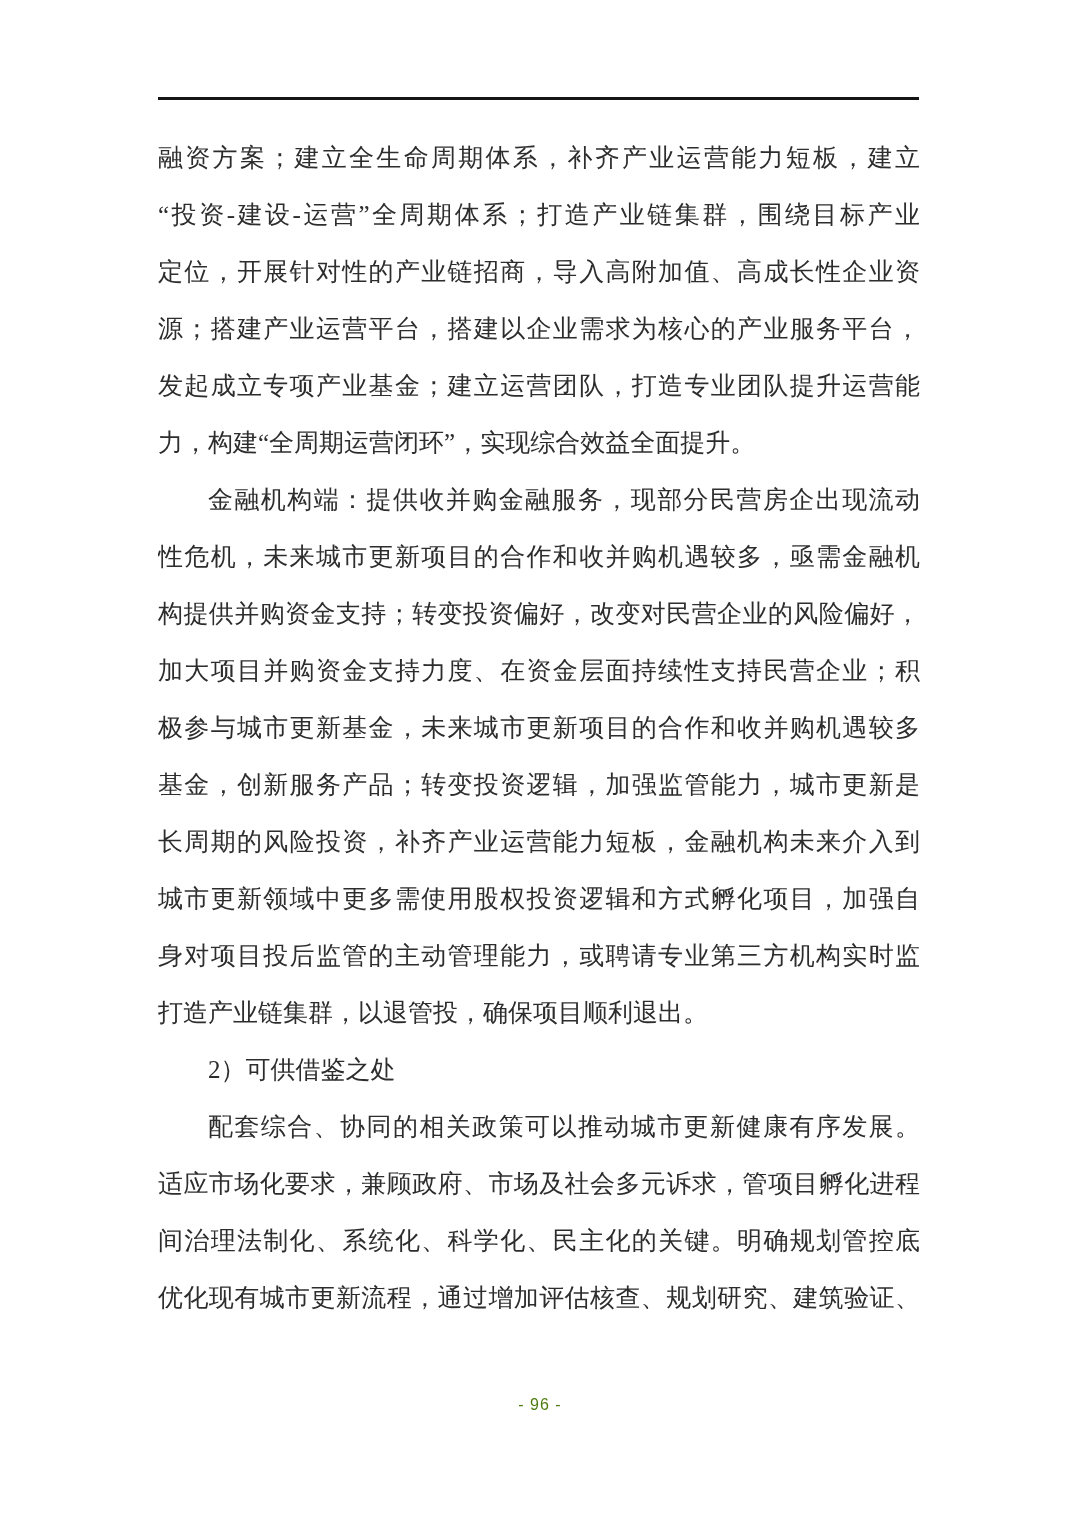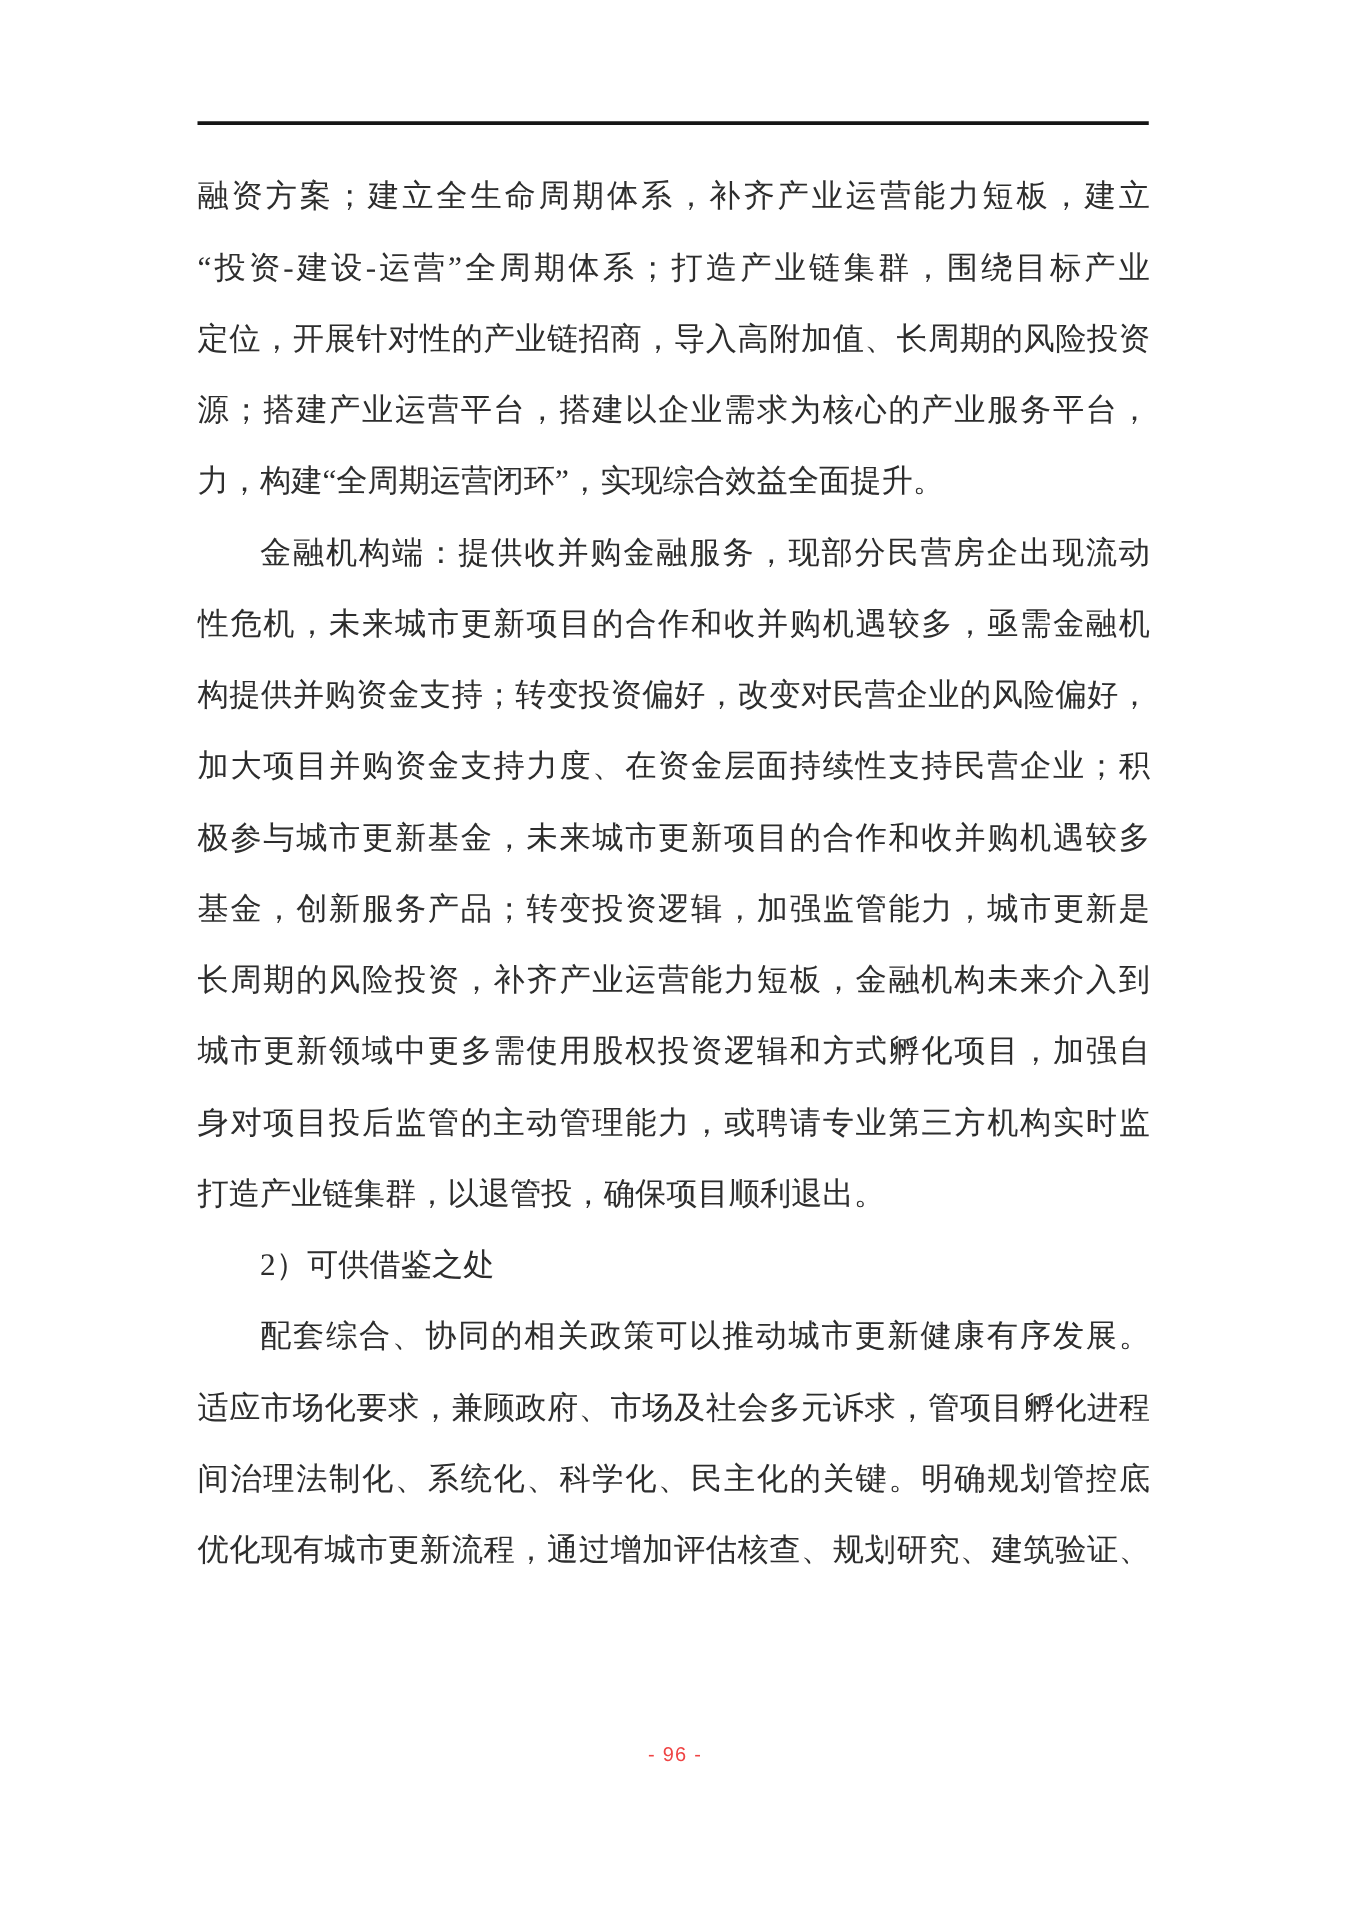--- a/index.html
+++ b/index.html
@@ -50,34 +50,35 @@
     text-indent: 2em;
   }
   .footer {
     position: absolute;
     left: 0;
     top: 1396px;
     width: 100%;
     text-align: center;
     font-size: 16px;
     letter-spacing: 1px;
-    color: #ef4444;
+    color: #4d7c0f;
     font-family: "Liberation Sans", "DejaVu Sans", sans-serif;
   }
 </style>
 </head>
 <body>
 
 <div class="page">
   <div class="header-rule"></div>
   <div class="text-body">
       <div class="line fill">融资方案；建立全生命周期体系，补齐产业运营能力短板，建立</div>
       <div class="line fill">“投资-建设-运营”全周期体系；打造产业链集群，围绕目标产业</div>
-      <div class="line fill">定位，开展针对性的产业链招商，导入高附加值、长周期的风险投资</div>
+      <div class="line fill">定位，开展针对性的产业链招商，导入高附加值、高成长性企业资</div>
       <div class="line fill">源；搭建产业运营平台，搭建以企业需求为核心的产业服务平台，</div>
+      <div class="line fill">发起成立专项产业基金；建立运营团队，打造专业团队提升运营能</div>
       <div class="line">力，构建“全周期运营闭环”，实现综合效益全面提升。</div>
       <div class="line indent fill">金融机构端：提供收并购金融服务，现部分民营房企出现流动</div>
       <div class="line fill">性危机，未来城市更新项目的合作和收并购机遇较多，亟需金融机</div>
       <div class="line fill">构提供并购资金支持；转变投资偏好，改变对民营企业的风险偏好，</div>
       <div class="line fill">加大项目并购资金支持力度、在资金层面持续性支持民营企业；积</div>
       <div class="line fill">极参与城市更新基金，未来城市更新项目的合作和收并购机遇较多</div>
       <div class="line fill">基金，创新服务产品；转变投资逻辑，加强监管能力，城市更新是</div>
       <div class="line fill">长周期的风险投资，补齐产业运营能力短板，金融机构未来介入到</div>
       <div class="line fill">城市更新领域中更多需使用股权投资逻辑和方式孵化项目，加强自</div>
       <div class="line fill">身对项目投后监管的主动管理能力，或聘请专业第三方机构实时监</div>

